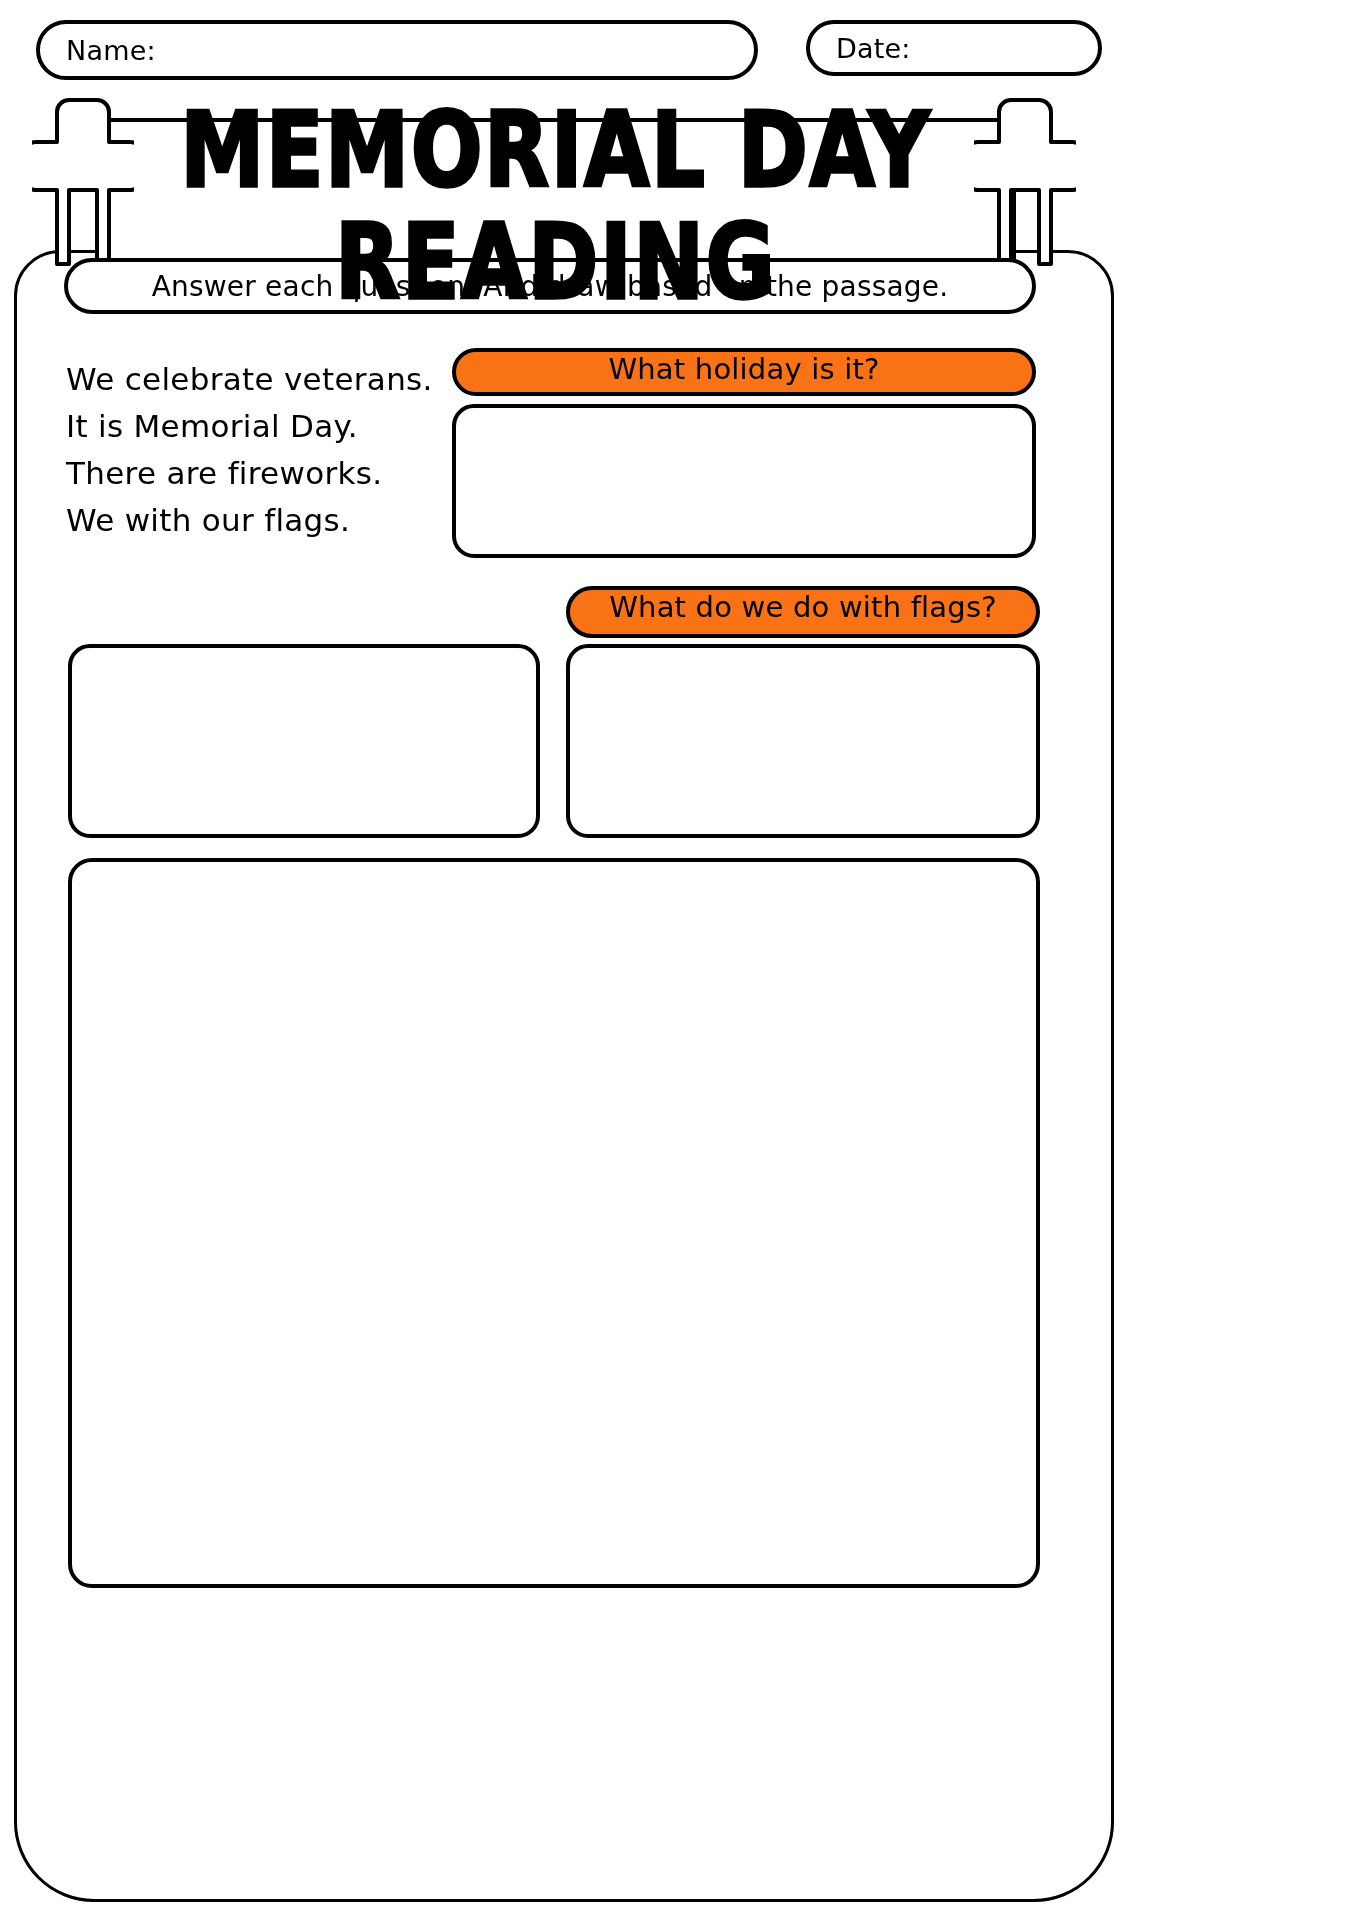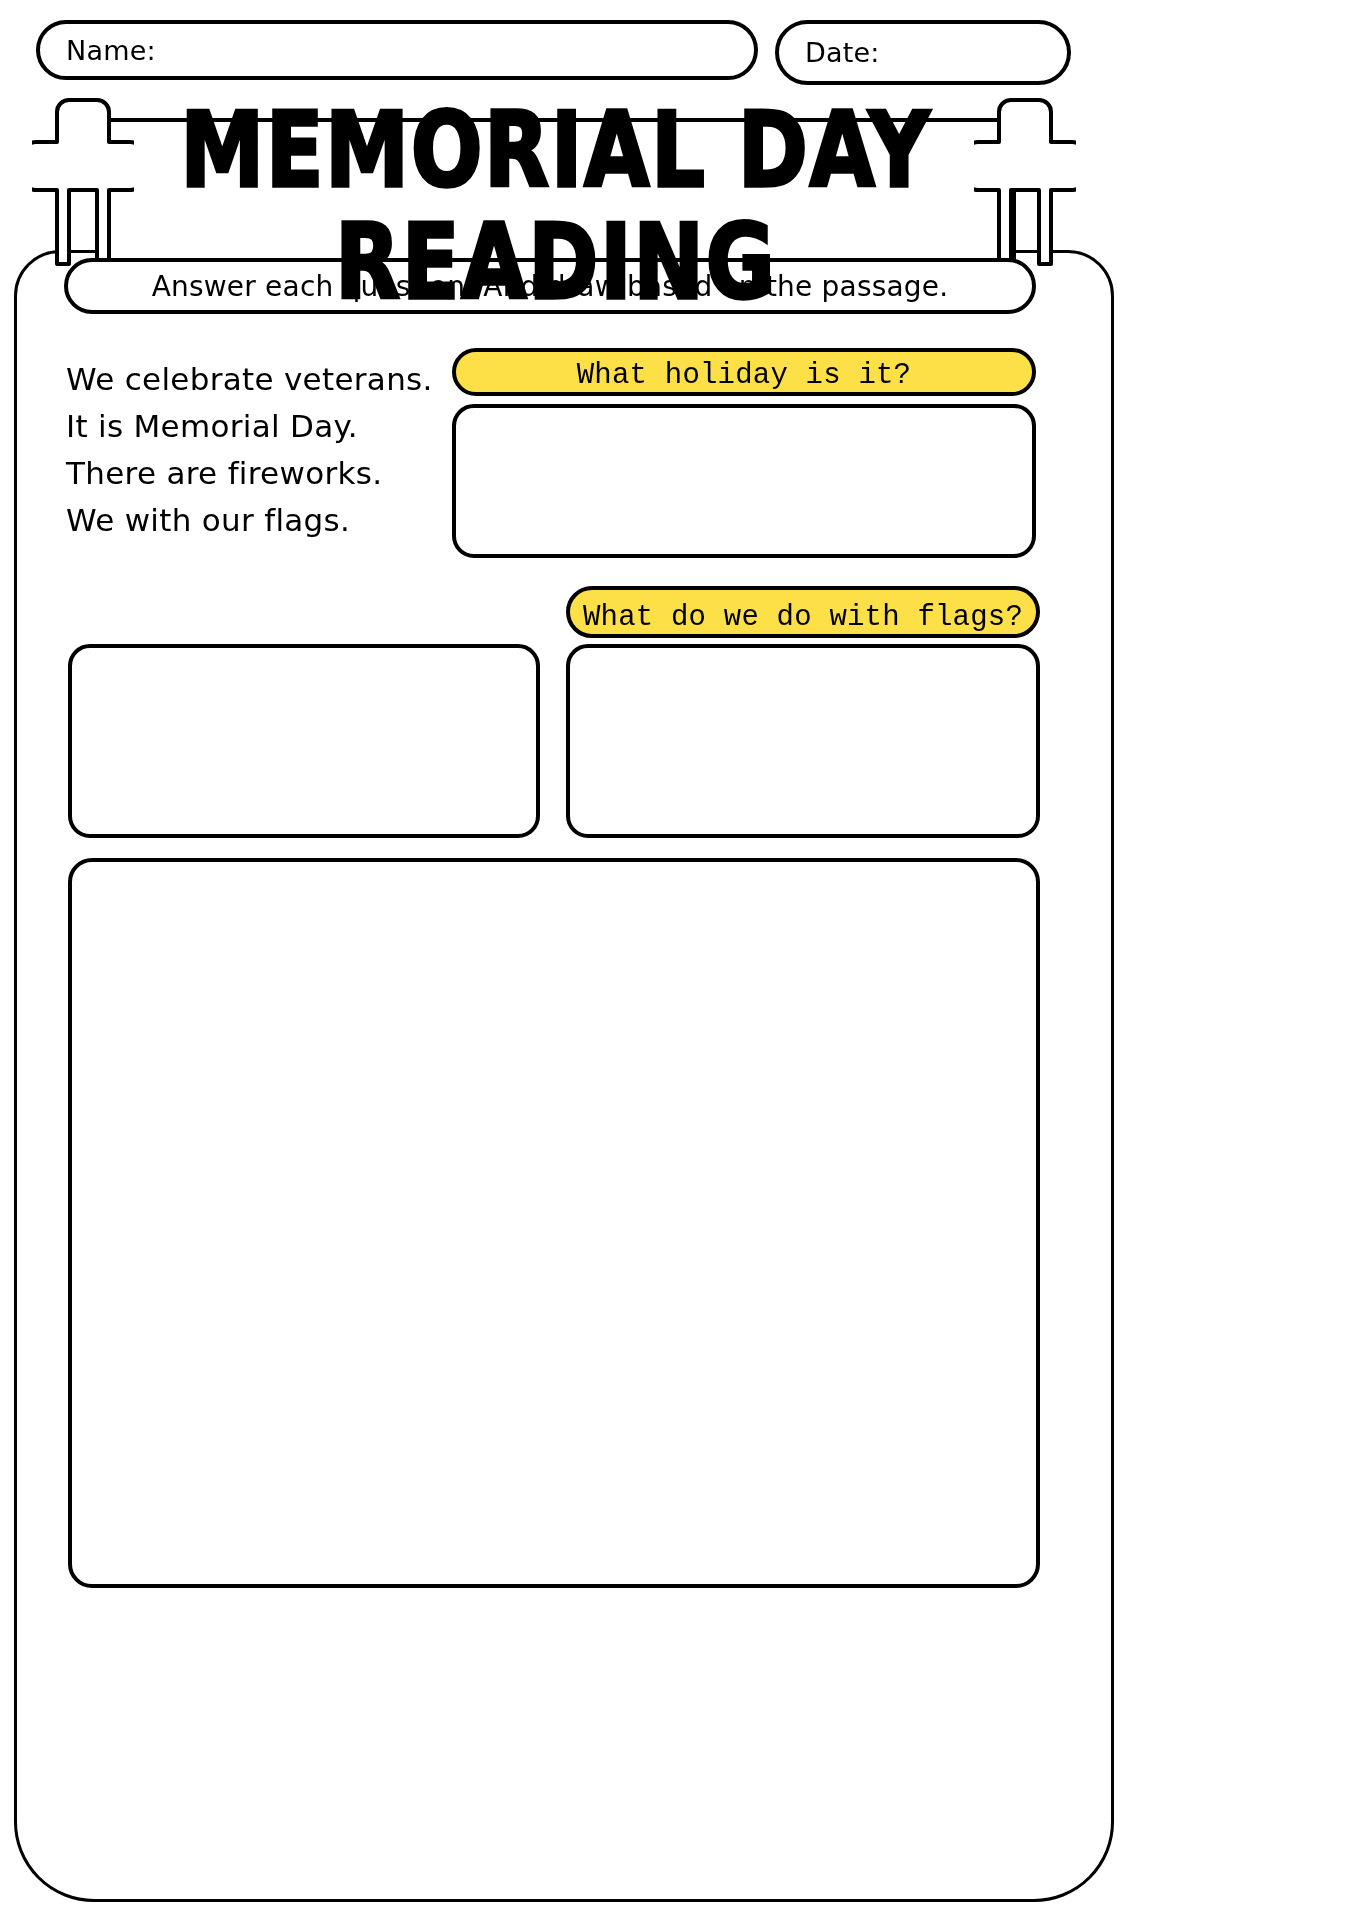--- a/index.html
+++ b/index.html
@@ -38,21 +38,21 @@
   .toppill .plabel {
     font-family: "DejaVu Sans", "Liberation Sans", sans-serif;
     font-size: 27px;
     font-weight: 400;
     letter-spacing: 0.2px;
     padding-left: 26px;
     white-space: nowrap;
   }
 
   #name-pill { left: 36px;  top: 20px; width: 722px; height: 60px; }
-  #date-pill { left: 775px; top: 20px; width: 296px; height: 65px; }
+  #date-pill { left: 806px; top: 20px; width: 296px; height: 56px; }
 
   
   #title-frame {
     left: 96px;
     top: 118px;
     width: 920px;
     height: 182px;
     border: 4px solid #000;
     border-top-left-radius: 4px;
     border-top-right-radius: 4px;
@@ -140,26 +140,25 @@
     font-size: 31px;
     line-height: 47px;
     letter-spacing: 0.3px;
     white-space: nowrap;
   }
 
   
   .qpill {
     border: 4px solid #000;
     border-radius: 32px;
-    background: #fde047;
-    display: flex;
-    align-items: flex-end;
+    background: #f97316;
+    display: flex;
+    align-items: flex-start;
     justify-content: center;
     z-index: 3;
-    font-family: Liberation Mono, monospace;
   }
   .qpill .qtext {
     font-size: 29px;
     letter-spacing: 0.2px;
     white-space: nowrap;
   }
 
   .answerbox {
     border: 4px solid #000;
     border-radius: 22px;

